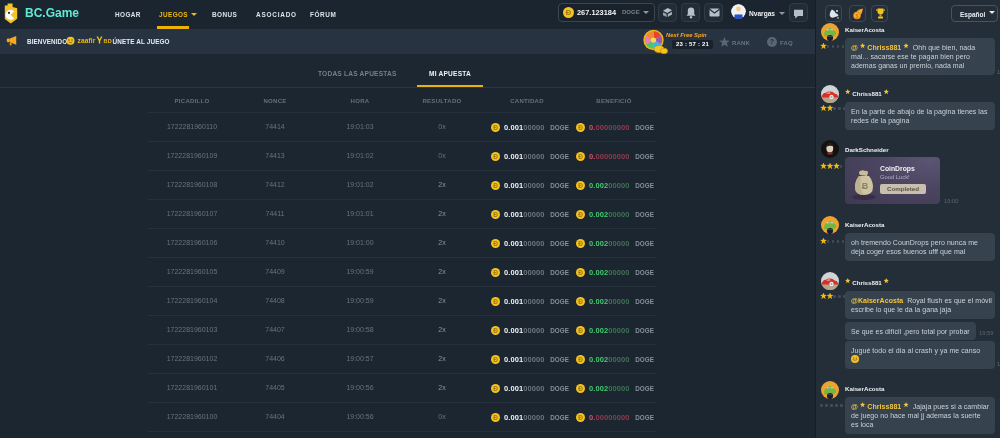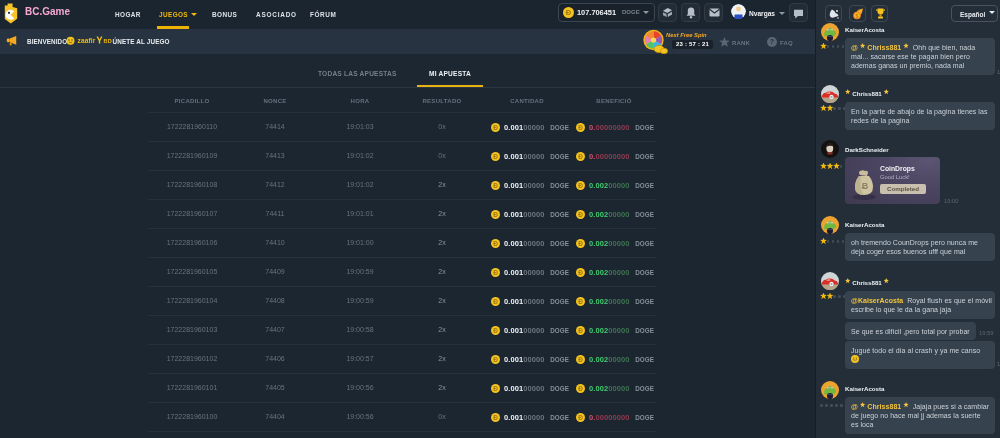--- a/index.html
+++ b/index.html
@@ -1,20 +1,20 @@
 <!DOCTYPE html>
 <html><head>
 <meta charset="utf-8">
 <style>
 * { margin:0; padding:0; box-sizing:border-box; }
 html,body { width:1000px; height:438px; overflow:hidden; background:#1c2631; }
 body { font-family:"Liberation Sans", sans-serif; position:relative; }
 .abs { position:absolute; }
 #nav { left:0; top:0; width:816px; height:29px; background:#1b2530; }
-#logo-txt { left:25px; top:5.5px; font-size:10px; font-weight:bold; color:#f9a8d4; letter-spacing:0px; }
+#logo-txt { left:25px; top:5.5px; font-size:12px; font-weight:bold; color:#5eead4; letter-spacing:0px; }
 .menu { top:11px; font-size:6.4px; font-weight:bold; color:#dde3e8; letter-spacing:0.4px; }
 .menu.yel { color:#f0b90b; }
 #juegos-line { left:157px; top:26px; width:32px; height:3px; background:#ecb206; }
 .caret { display:inline-block; width:0; height:0; border-left:3px solid transparent; border-right:3px solid transparent; border-top:3.5px solid #8d98a3; vertical-align:middle; margin-left:3px; position:relative; top:-1px;}
 .caretA { position:absolute; width:0; height:0; border-left:3px solid transparent; border-right:3px solid transparent; border-top:3.5px solid #8d98a3; }
 .caret.yel { border-top-color:#f0b90b; }
 #balpill { left:558px; top:3px; width:97px; height:19px; border:1px solid #3a4652; border-radius:4px; background:#19222b; }
 .navbtn { top:3px; width:19px; height:19px; background:#222c36; border:1px solid #313b46; border-radius:4px; }
 #bal-num { left:577px; top:8px; font-size:7.4px; font-weight:bold; color:#f2f4f6; }
 #bal-cur { left:622px; top:9px; font-size:6px; font-weight:bold; color:#77828e; }
@@ -73,21 +73,21 @@
 </svg>
 <div id="logo-txt" class="abs">BC.Game</div>
 <div class="abs menu" style="left:115px">HOGAR</div>
 <div class="abs menu yel" style="left:159px">JUEGOS<span class="caret yel"></span></div>
 <div class="abs menu" style="left:212px">BONUS</div>
 <div class="abs menu" style="left:256px;letter-spacing:0.8px">ASOCIADO</div>
 <div class="abs menu" style="left:310px;letter-spacing:0.6px">FÓRUM</div>
 <div id="juegos-line" class="abs"></div>
 <div id="balpill" class="abs"></div>
 <div class="coin" style="left:563px;top:7px;width:11px;height:11px;line-height:11.5px;font-size:7.5px;">Ð</div>
-<div id="bal-num" class="abs">107.706451</div>
+<div id="bal-num" class="abs">267.123184</div>
 <div id="bal-cur" class="abs">DOGE</div>
 <div class="caretA" style="left:643px;top:11px"></div>
 <div class="abs navbtn" style="left:658px"></div>
 <div class="abs navbtn" style="left:681px"></div>
 <div class="abs navbtn" style="left:704px"></div>
 <svg class="abs" style="left:662px;top:7px" width="11" height="11" viewBox="0 0 11 11">
     <path d="M1 3.8 L5.8 1 L10 3.2 L5.2 6 Z" fill="#b6bfc8"></path>
     <path d="M1 5.2 L4.6 7 L4.6 10 L1 8.2 Z" fill="#98a2ac"></path>
     <path d="M5.8 7 L10 4.8 L10 7.6 L5.8 9.9 Z" fill="#a5aeb8"></path>
   </svg>

